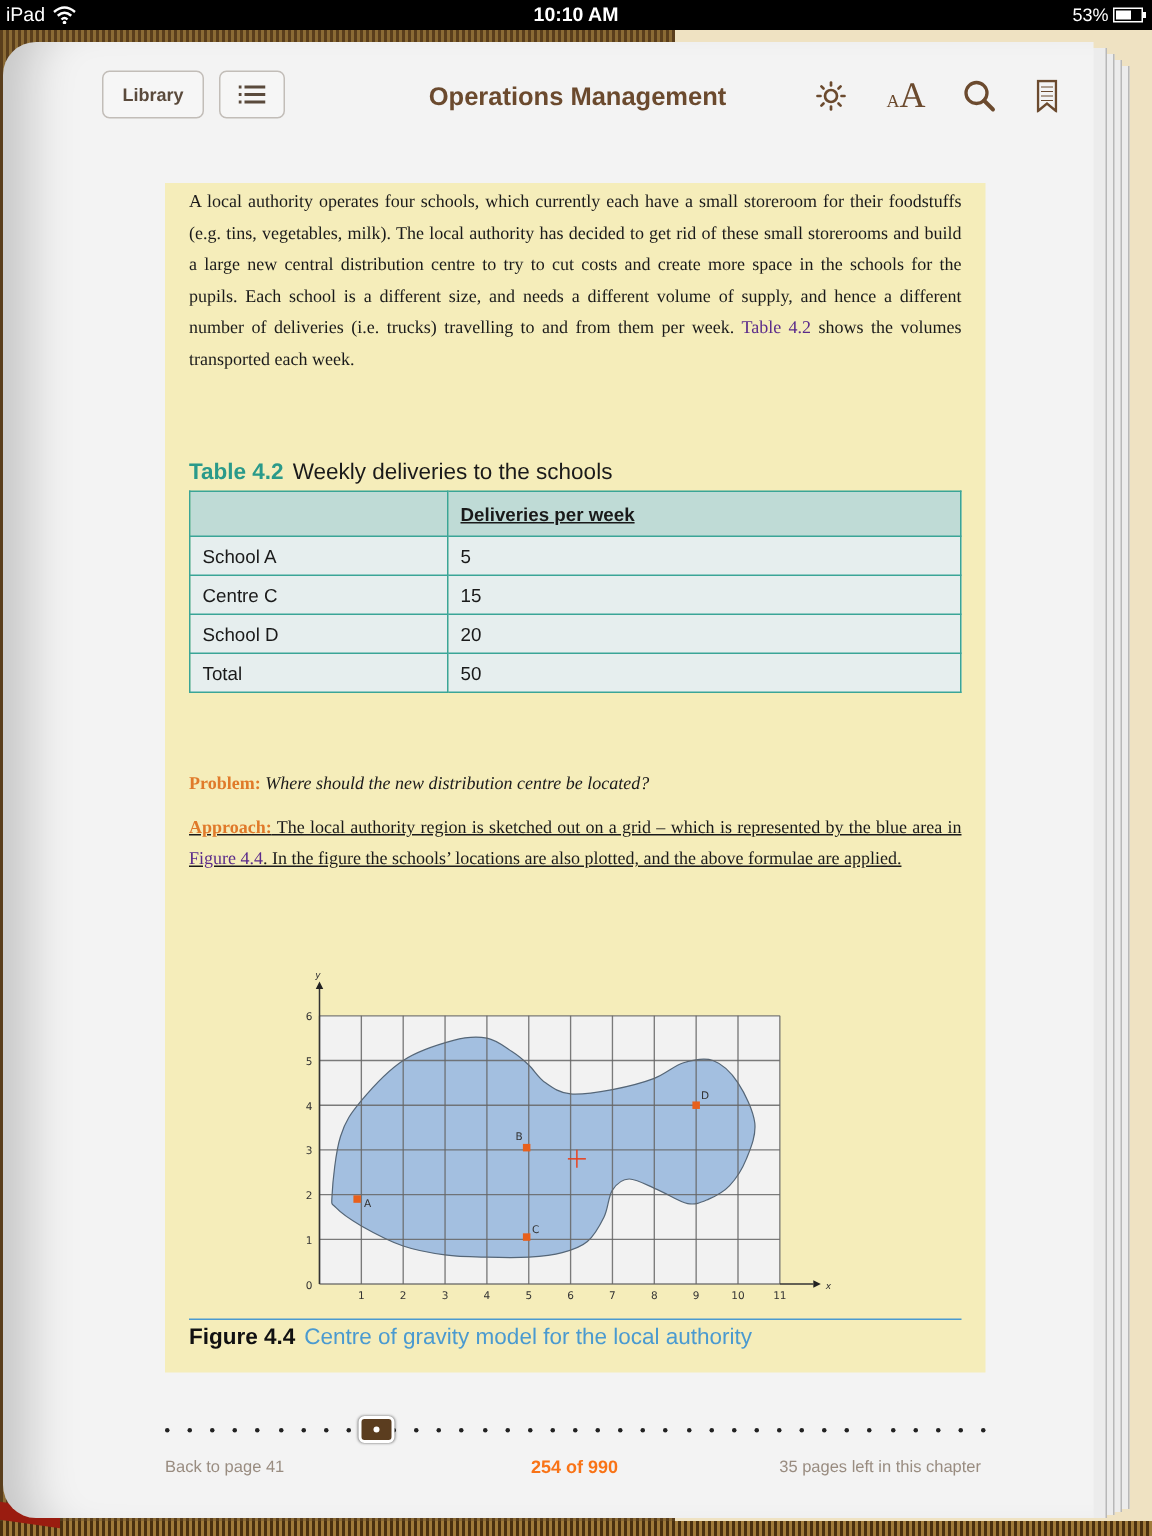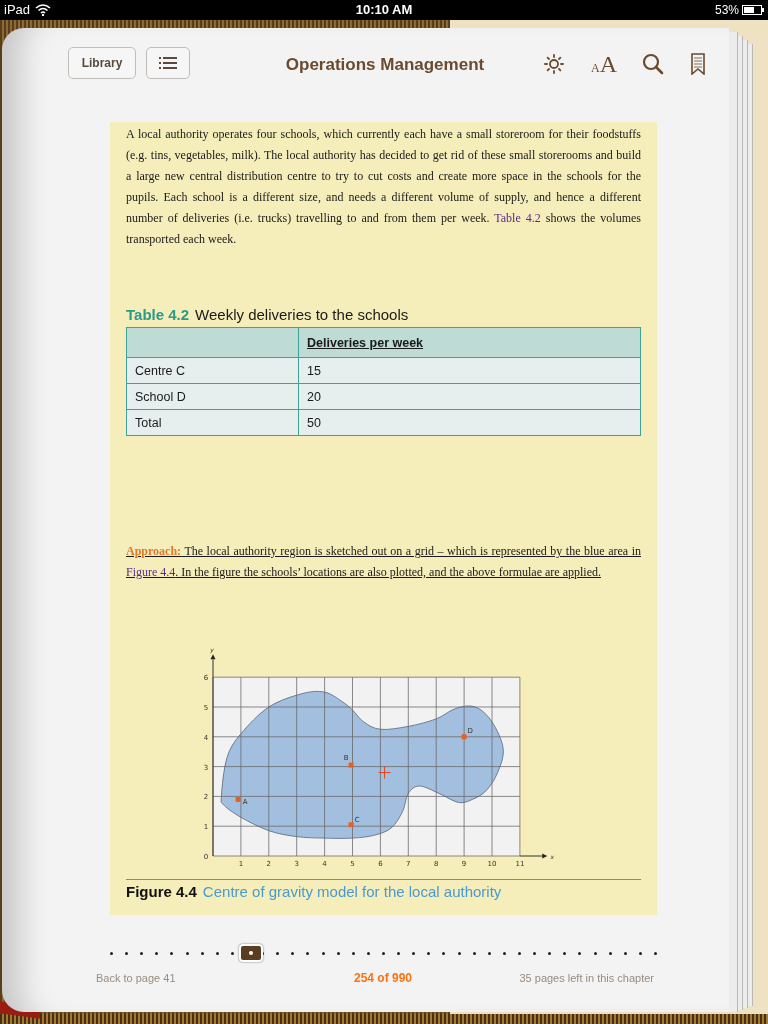--- a/index.html
+++ b/index.html
@@ -66,21 +66,21 @@
   .fig-rule { position: absolute; left: 16px; top: 757px; width: 515px; height: 1px; background: #4a9ad0; }
   .fig-caption { position: absolute; left: 16px; top: 761px; font-size: 15px; }
   .fig-caption .num { font-weight: bold; color: #111; margin-right: 6px; }
   .fig-caption .txt { color: #4a9ad0; }
 
   
   .scrubber { position: absolute; left: 110px; top: 946px; width: 548px; height: 16px; }
   .dot { position: absolute; top: 6px; width: 3px; height: 3px; border-radius: 50%; background: #222; }
   .thumb { position: absolute; left: 128px; top: -2px; width: 24px; height: 18px; background: #5b3d1f; border: 2px solid #fff; border-radius: 4px; box-shadow: 0 0 2px rgba(0,0,0,0.6); cursor: grab; }
   .thumb::after { content: ""; position: absolute; left: 8px; top: 5px; width: 4px; height: 4px; border-radius: 50%; background: #fff; }
-  .footer-left { position: absolute; left: 96px; top: 972px; font-size: 11px; color: #998c80; }
+  .footer-left { position: absolute; left: 110px; top: 972px; font-size: 11px; color: #998c80; }
   .footer-center { position: absolute; left: 300px; width: 166px; text-align: center; top: 971px; font-size: 12px; font-weight: bold; color: #f97316; }
   .footer-right { position: absolute; right: 114px; top: 972px; font-size: 11px; color: #998c80; }
 </style>
 </head>
 <body>
 
 <div class="statusbar">
   <div class="left">
     <span>iPad</span>
     <svg width="16" height="12" viewBox="0 0 16 12">
@@ -177,34 +177,41 @@
   </div>
   <table class="deliv">
     <thead>
       <tr>
         <th class="c1"></th>
         <th>Deliveries per week</th>
       </tr>
     </thead>
     <tbody>
       <tr>
+          <td>School A</td>
+          <td>5</td>
+        </tr>
+      <tr>
           <td>Centre C</td>
           <td>15</td>
         </tr>
       <tr>
           <td>School D</td>
           <td>20</td>
         </tr>
       <tr>
           <td>Total</td>
           <td>50</td>
         </tr>
     </tbody>
   </table>
 
+  <p class="body-text p2">
+    <span class="orange">Problem:</span> <span class="italic">Where should the new distribution centre be located?</span>
+  </p>
   <p class="body-text p3">
     <span class="orange">Approach:</span><span> The local authority region is sketched out on a grid – which is represented by the blue area in </span><span class="link">Figure 4.4</span><span>. In the figure the schools’ locations are also plotted, and the above formulae are applied.</span>
   </p>
 
   <svg class="figure" id="fig" viewBox="0 0 380 235" width="380" height="235">
       <rect x="23" y="37.19999999999999" width="306.9" height="178.8" fill="#f2f2f2"></rect>
       <path d="M31.4,156.4 C31.8,148.5 33.7,128.1 37.0,117.7 C40.2,107.2 43.9,102.3 50.9,93.8 C57.9,85.4 68.6,73.7 78.8,67.0 C89.0,60.3 103.0,56.1 112.3,53.6 C121.6,51.1 128.1,50.9 134.6,52.1 C141.1,53.3 146.7,58.1 151.3,61.0 C156.0,64.0 158.8,66.5 162.5,70.0 C166.2,73.5 169.0,78.7 173.7,81.9 C178.3,85.1 183.0,88.6 190.4,89.3 C197.8,90.1 209.0,88.1 218.3,86.4 C227.6,84.6 238.3,81.9 246.2,78.9 C254.1,75.9 259.2,70.5 265.7,68.5 C272.2,66.5 279.2,64.8 285.3,67.0 C291.3,69.2 297.4,74.9 302.0,81.9 C306.6,88.9 312.2,100.3 313.2,108.7 C314.1,117.2 310.4,125.6 307.6,132.6 C304.8,139.5 300.6,146.0 296.4,150.4 C292.2,154.9 287.1,157.4 282.5,159.4 C277.8,161.4 274.1,163.4 268.5,162.4 C262.9,161.4 255.5,156.2 249.0,153.4 C242.5,150.7 234.6,146.0 229.5,146.0 C224.3,146.0 221.1,149.2 218.3,153.4 C215.5,157.6 215.5,165.6 212.7,171.3 C209.9,177.0 206.2,183.7 201.6,187.7 C196.9,191.7 191.3,193.4 184.8,195.1 C178.3,196.9 170.9,197.6 162.5,198.1 C154.1,198.6 143.9,198.4 134.6,198.1 C125.3,197.9 116.0,197.9 106.7,196.6 C97.4,195.4 88.1,193.9 78.8,190.7 C69.5,187.4 58.3,181.5 50.9,177.3 C43.5,173.0 37.4,168.8 34.2,165.3 C30.9,161.9 30.9,164.3 31.4,156.4Z" fill="#a3bfe0" stroke="#556677" stroke-width="0.8"></path>
       <line x1="23" y1="216" x2="23" y2="37.19999999999999" stroke="#666666" stroke-width="0.9" opacity="0.85"></line>
       <line x1="50.9" y1="216" x2="50.9" y2="37.19999999999999" stroke="#666666" stroke-width="0.9" opacity="0.85"></line>
       <line x1="78.8" y1="216" x2="78.8" y2="37.19999999999999" stroke="#666666" stroke-width="0.9" opacity="0.85"></line>

